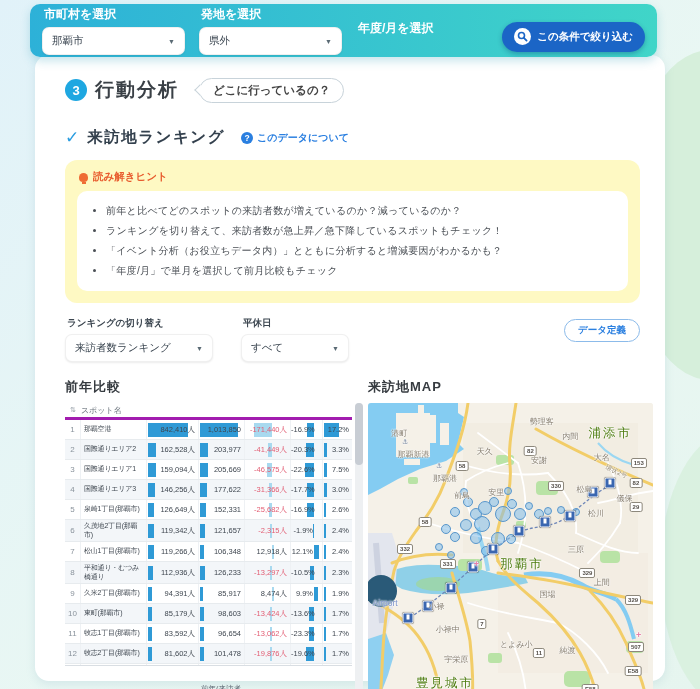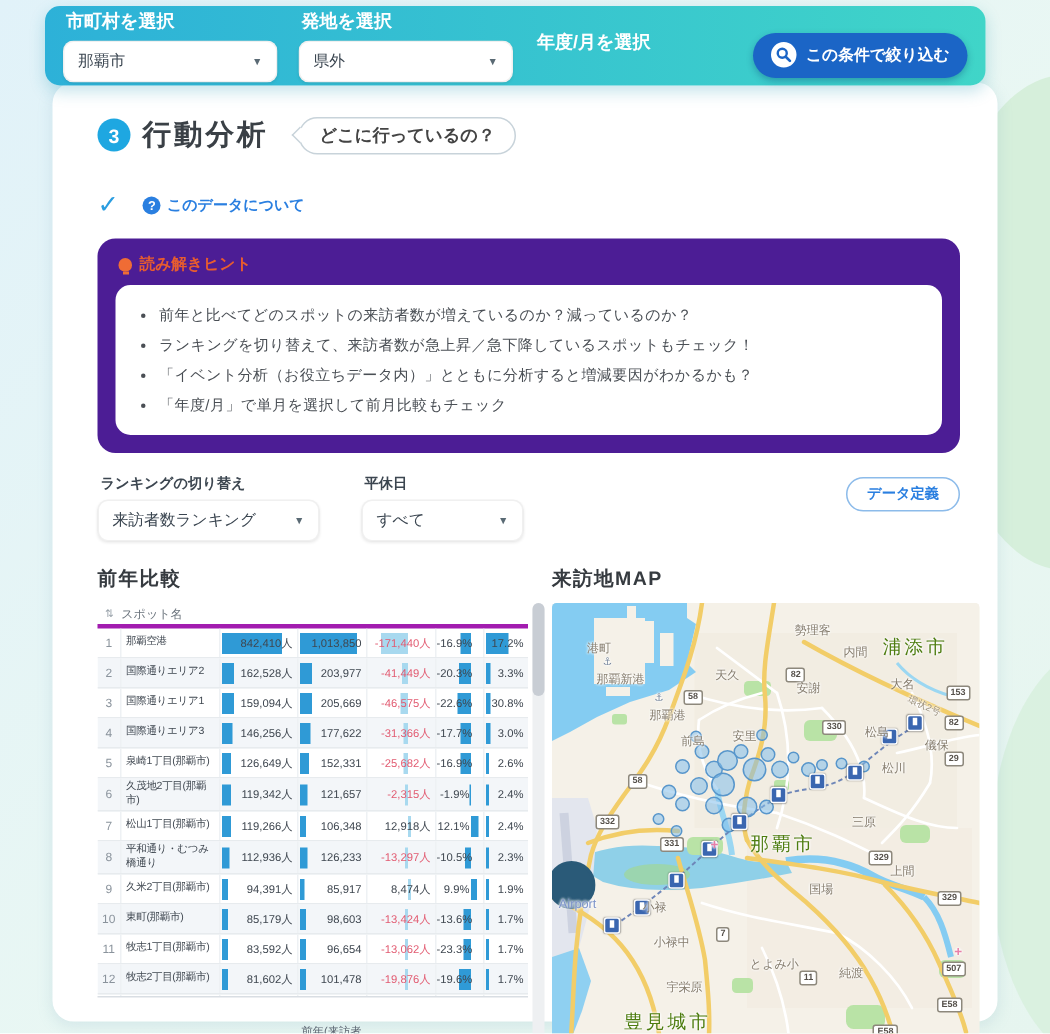--- a/index.html
+++ b/index.html
@@ -41,21 +41,21 @@
     border-left:1.5px solid #c8d3da;border-bottom:1.5px solid #c8d3da;transform:translateY(-50%) rotate(45deg);}
 
   .rank-head{display:flex;align-items:center;margin-top:24px;gap:8px;}
   .check{color:#2a9de0;font-size:17px;font-weight:bold;}
   .rank-title{font-size:15.5px;font-weight:bold;color:#33404d;letter-spacing:1.5px;margin:0;}
   .about{display:flex;align-items:center;gap:4px;margin-left:8px;cursor:pointer;text-decoration:none;}
   .qicon{width:12px;height:12px;border-radius:50%;background:#2a7fe0;color:#fff;font-size:8.5px;
     font-weight:bold;display:flex;align-items:center;justify-content:center;}
   .aboutlabel{font-size:10px;font-weight:bold;color:#2a7fe0;}
 
-  .hintbox{margin-top:12px;background:#4c1d95;border-radius:12px;padding:10px 12px 12px;}
+  .hintbox{margin-top:12px;background:#fef9c3;border-radius:12px;padding:10px 12px 12px;}
   .hint-title{display:flex;align-items:center;gap:5px;font-size:10.5px;font-weight:bold;color:#e85c2e;margin-left:2px;}
   .bulb{width:9px;height:9px;background:#ef6c35;border-radius:50% 50% 45% 45%;position:relative;}
   .bulb::after{content:"";position:absolute;left:2.5px;bottom:-2px;width:4px;height:2px;background:#ef6c35;}
   .hint-inner{margin-top:7px;background:#fff;border-radius:10px;padding:7px 16px;}
   .hint-inner ul{margin:0;padding-left:13px;}
   .hint-inner li{font-size:10px;color:#4a4f55;margin:6px 0;letter-spacing:.3px;}
 
   .controls{position:relative;display:flex;gap:28px;margin-top:14px;}
   .clabel{font-size:9.5px;font-weight:bold;color:#3c4650;margin:0 0 4px 2px;}
   .ctrl1 .select{width:148px;}
@@ -153,20 +153,21 @@
   <div class="card">
 
     <div class="sect-head">
       <span class="numcircle">3</span>
       <h1 class="sect-title">行動分析</h1>
       <div class="bubble">どこに行っているの？</div>
     </div>
 
     <div class="rank-head">
       <span class="check">✓</span>
+      <h2 class="rank-title">来訪地ランキング</h2>
       <a class="about">
         <span class="qicon">?</span>
         <span class="aboutlabel">このデータについて</span>
       </a>
     </div>
 
     <div class="hintbox">
       <div class="hint-title">
         <span class="bulb"></span>
         <span>読み解きヒント</span>
@@ -271,21 +272,21 @@
                 <div class="c val diff">
                   <i style="left:22.10995100326645px;width:4.890048996733551px"></i>
                   <span class="neg">-46,575人</span>
                 </div>
                 <div class="c val pct">
                   <i style="left:14px;width:9px"></i>
                   <span>-22.6%</span>
                 </div>
                 <div class="c val comp">
                   <i style="width:2.790697674418605px"></i>
-                  <span>30.8%</span>
+                  <span>7.5%</span>
                 </div>
               </div>
               <div class="trow">
                 <div class="c rank">4</div>
                 <div class="c name">国際通りエリア3</div>
                 <div class="c val vis">
                   <i style="width:6.944646905900927px"></i>
                   <span>146,256人</span>
                 </div>
                 <div class="c val prev">

